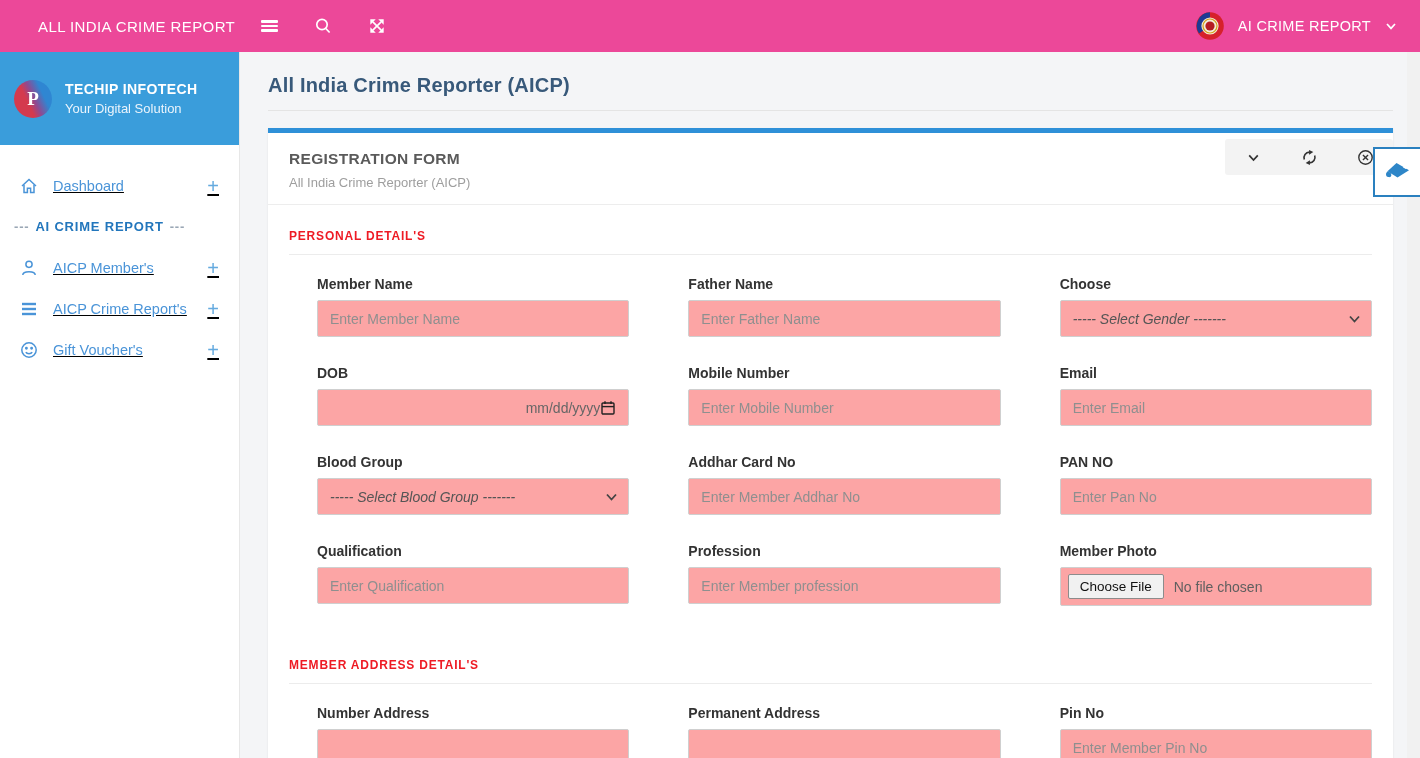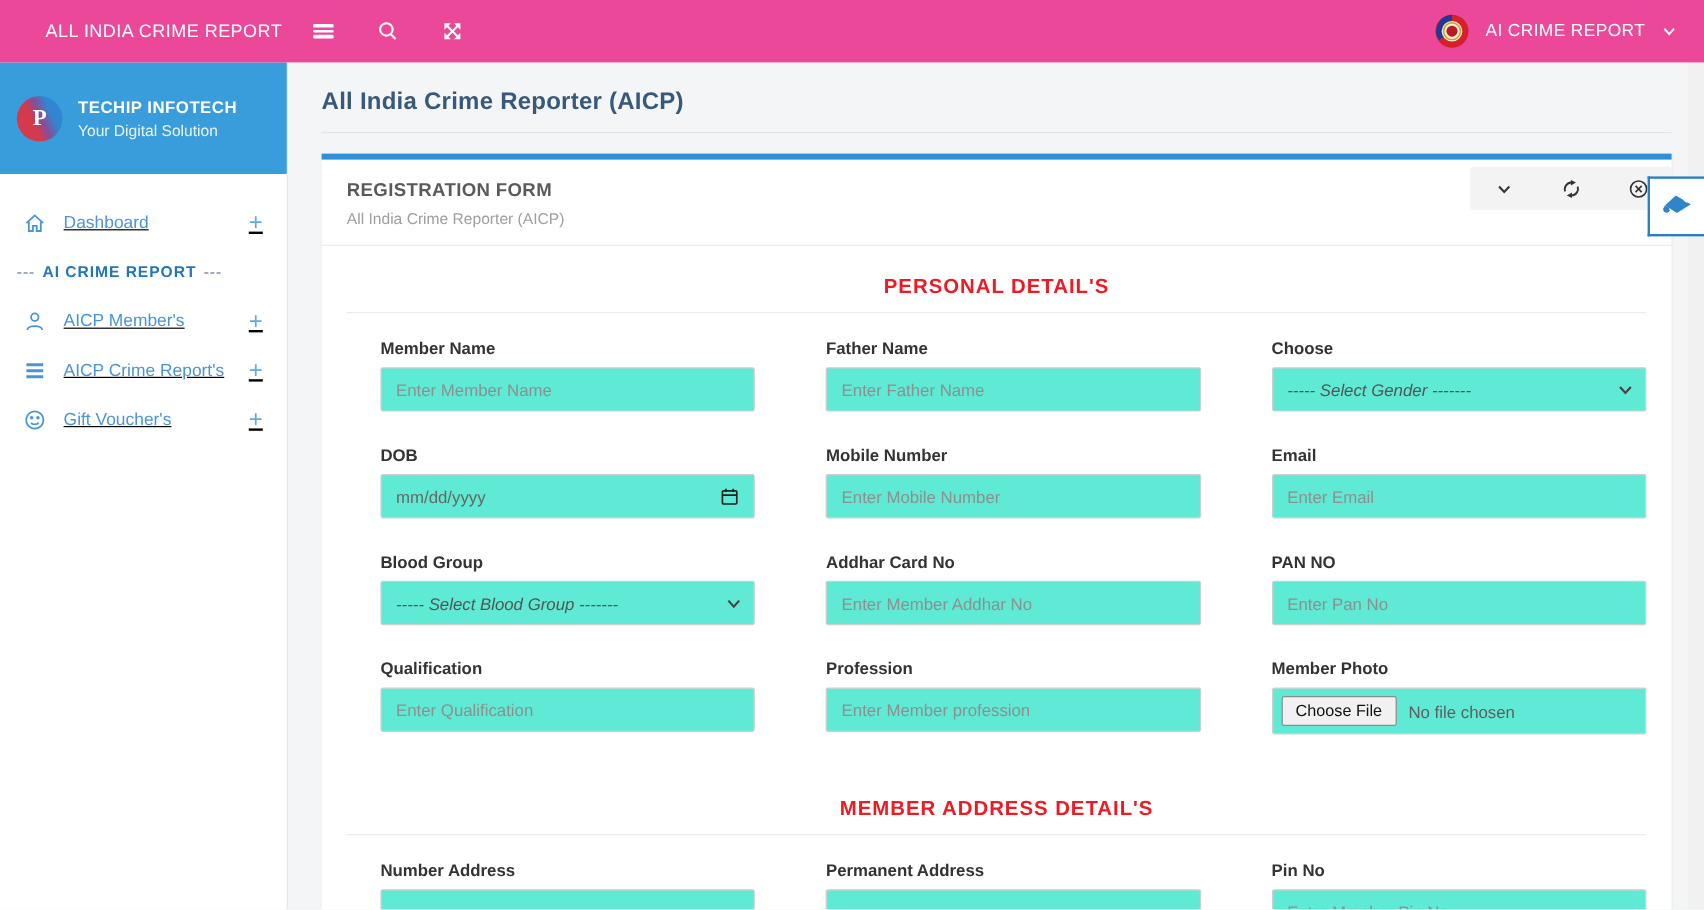--- a/index.html
+++ b/index.html
@@ -46,37 +46,37 @@
   .card { margin-top:17px; background:#fff; border-top:5px solid #2e90d8; position:relative;
           box-shadow:0 1px 2px rgba(0,0,0,.08); min-height:640px; }
   .card-tools { position:absolute; top:6px; right:0; width:168px; height:36px; background:#f3f3f3;
                 border-radius:3px; display:flex; align-items:center; justify-content:space-around; }
   .tool-btn { width:26px; height:26px; display:flex; align-items:center; justify-content:center; cursor:pointer; }
   .card-header { padding:17px 21px 14px 21px; border-bottom:1px solid #ededed; }
   .card-title { color:#5a5a5a; font-size:15.5px; font-weight:bold; letter-spacing:.3px; }
   .card-subtitle { color:#9e9e9e; font-size:13px; margin-top:7px; }
   .card-body { padding:24px 21px; }
 
-  .section-title { color:#ee1b24; font-size:17px; font-weight:bold; letter-spacing:.8px;text-align:center; }
+  .section-title { color:#ee1b24; font-size:12px; font-weight:bold; letter-spacing:.8px; }
   .section-title.addr { margin-top:24px; }
   hr.sep { border:none; border-top:1px solid #ececec; margin:11px 0 21px 0; }
 
   .grid { display:grid; grid-template-columns:repeat(3,1fr); column-gap:31px; }
   .form-group { margin-bottom:28px;margin-left:28px; }
   .form-group label { display:block; font-size:14px; font-weight:bold; color:#333; margin-bottom:8px; }
-  .input { width:100%; height:37px; border:1px solid #cfcfcf; border-radius:2px; background:#5eead4;
+  .input { width:100%; height:37px; border:1px solid #cfcfcf; border-radius:2px; background:#fca5a5;
            font-size:14px; color:#444; padding:0 12px; font-family:"Liberation Sans",sans-serif; }
   .input::placeholder { color:#8f8f8f; opacity:1; }
   textarea.input { height:57px; padding:8px 12px; resize:both; }
 
   .select-wrap { position:relative; }
   .select-wrap select { -webkit-appearance:none; appearance:none; cursor:pointer; color:#555;font-style:italic; }
   .select-caret { position:absolute; right:11px; top:14px; pointer-events:none; }
 
-  .date-input { display:flex; align-items:center; justify-content:space-between; cursor:text; }
+  .date-input { display:flex; align-items:center; justify-content:flex-end; cursor:text; }
   .date-text { color:#666; font-size:14px; }
 
   .file-input { height:39px; display:flex; align-items:center; padding:0 7px; }
   .file-btn { background:#f1f1f1; border:1px solid #8c8c8c; border-radius:2px; padding:4px 11px;
               font-size:13.5px; color:#111; cursor:pointer; font-family:"Liberation Sans",sans-serif; }
   .file-status { color:#5f5f5f; font-size:14px; margin-left:10px; }
 
   
   .scroll-track { position:absolute; right:0; top:52px; width:13px; height:706px; background:#f1f1f1; z-index:25; }
   .customizer { position:absolute; right:0; top:147px; width:47px; height:50px; background:#fff;

